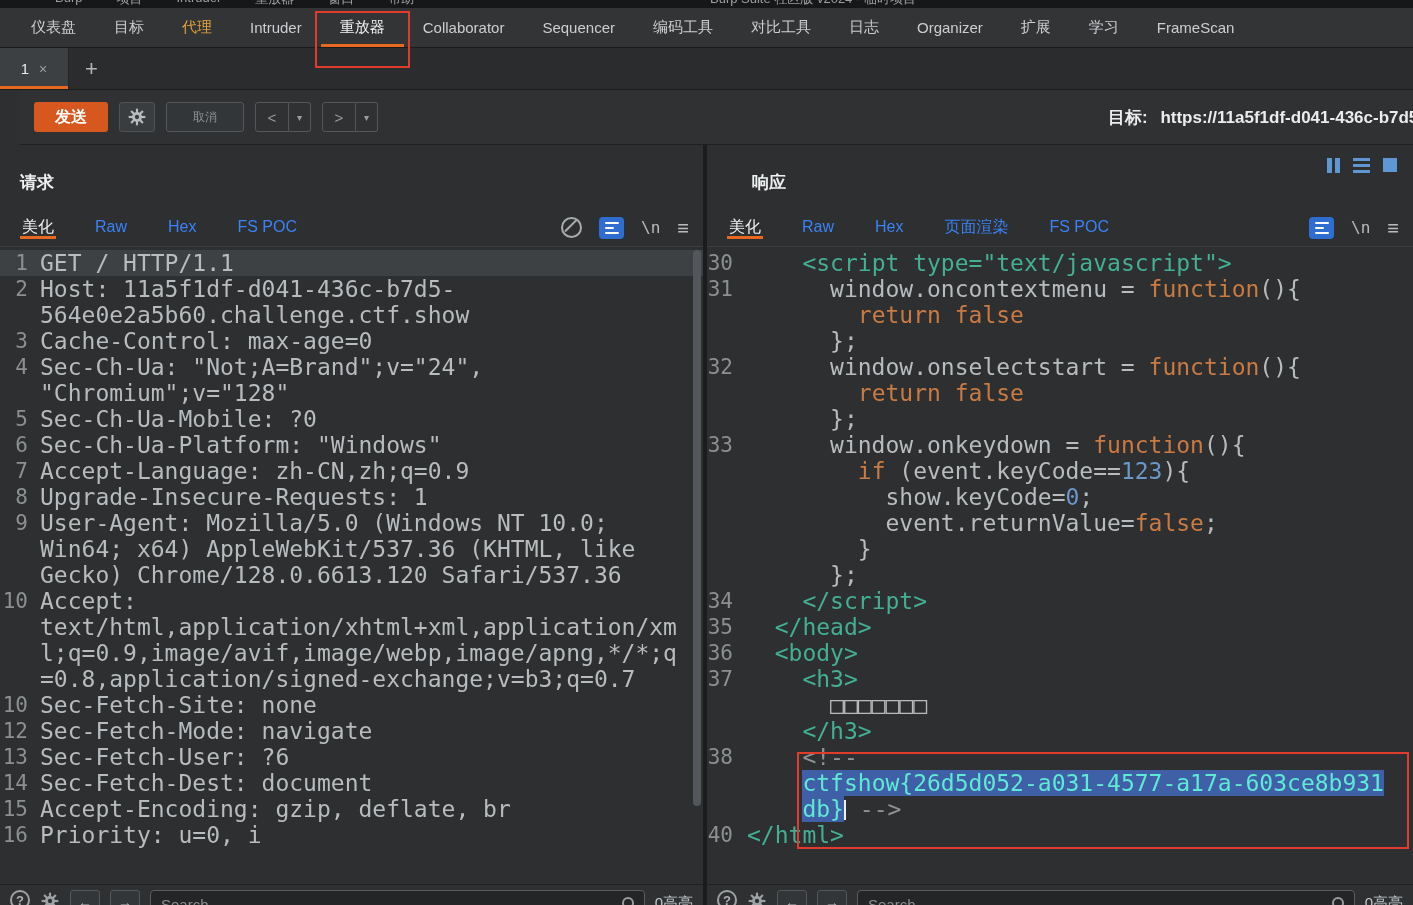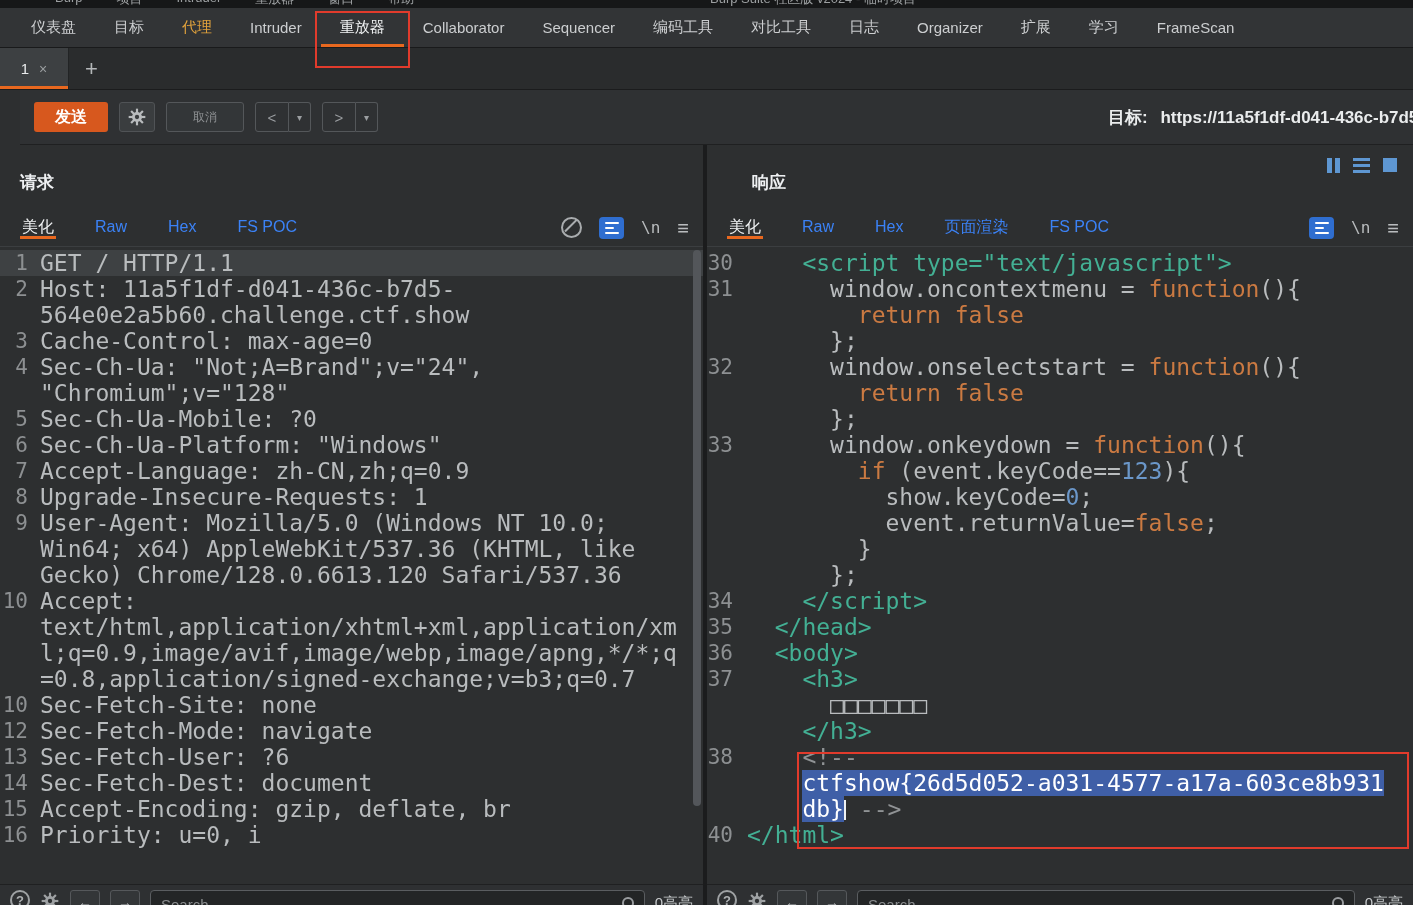--- a/index.html
+++ b/index.html
@@ -89,21 +89,21 @@
           font-family:"DejaVu Sans Mono",monospace;font-size:23px;line-height:26px;color:#b9bcbe;}
   .cline{display:flex;align-items:flex-start;width:100%;}
   .cline.hl{background:#3e4143;}
   .lnum{flex:none;width:28px;text-align:right;padding-right:12px;font-size:21px;color:#8d9092;line-height:26px;}
   .ltxt{flex:none;width:46.2ch;white-space:pre-wrap;overflow-wrap:break-word;word-break:break-word;}
   .rline{display:flex;align-items:flex-start;}
   .rnum{flex:none;width:26px;text-align:right;padding-right:14px;font-size:21px;color:#8d9092;line-height:26px;}
   .rtxt{white-space:pre;}
   .tk-p{color:#b9bcbe;} .tk-t{color:#43b094;} .tk-k{color:#cb7a42;}
   .tk-n{color:#6b97c9;} .tk-c{color:#909395;}
-  .tk-sel{background:#3f5fa7;color:#ffffff;}
+  .tk-sel{background:#3f5fa7;color:#5eead4;}
   .cursor{display:inline-block;width:2px;height:20px;background:#eef1f3;vertical-align:-3px;}
 
   .vscroll{position:absolute;right:2px;top:105px;width:8px;height:556px;background:#53565a;border-radius:4px;}
 
   .anno2{position:absolute;left:90px;top:607px;width:608px;height:93px;border:2px solid #e13b2c;
          pointer-events:none;z-index:30;}
 
   
   .bbar{position:absolute;top:739px;left:0;right:0;height:40px;background:#2e3032;border-top:1px solid #1f2021;
         display:flex;align-items:flex-start;gap:10px;padding:5px 10px 0;box-sizing:border-box;z-index:20;}

